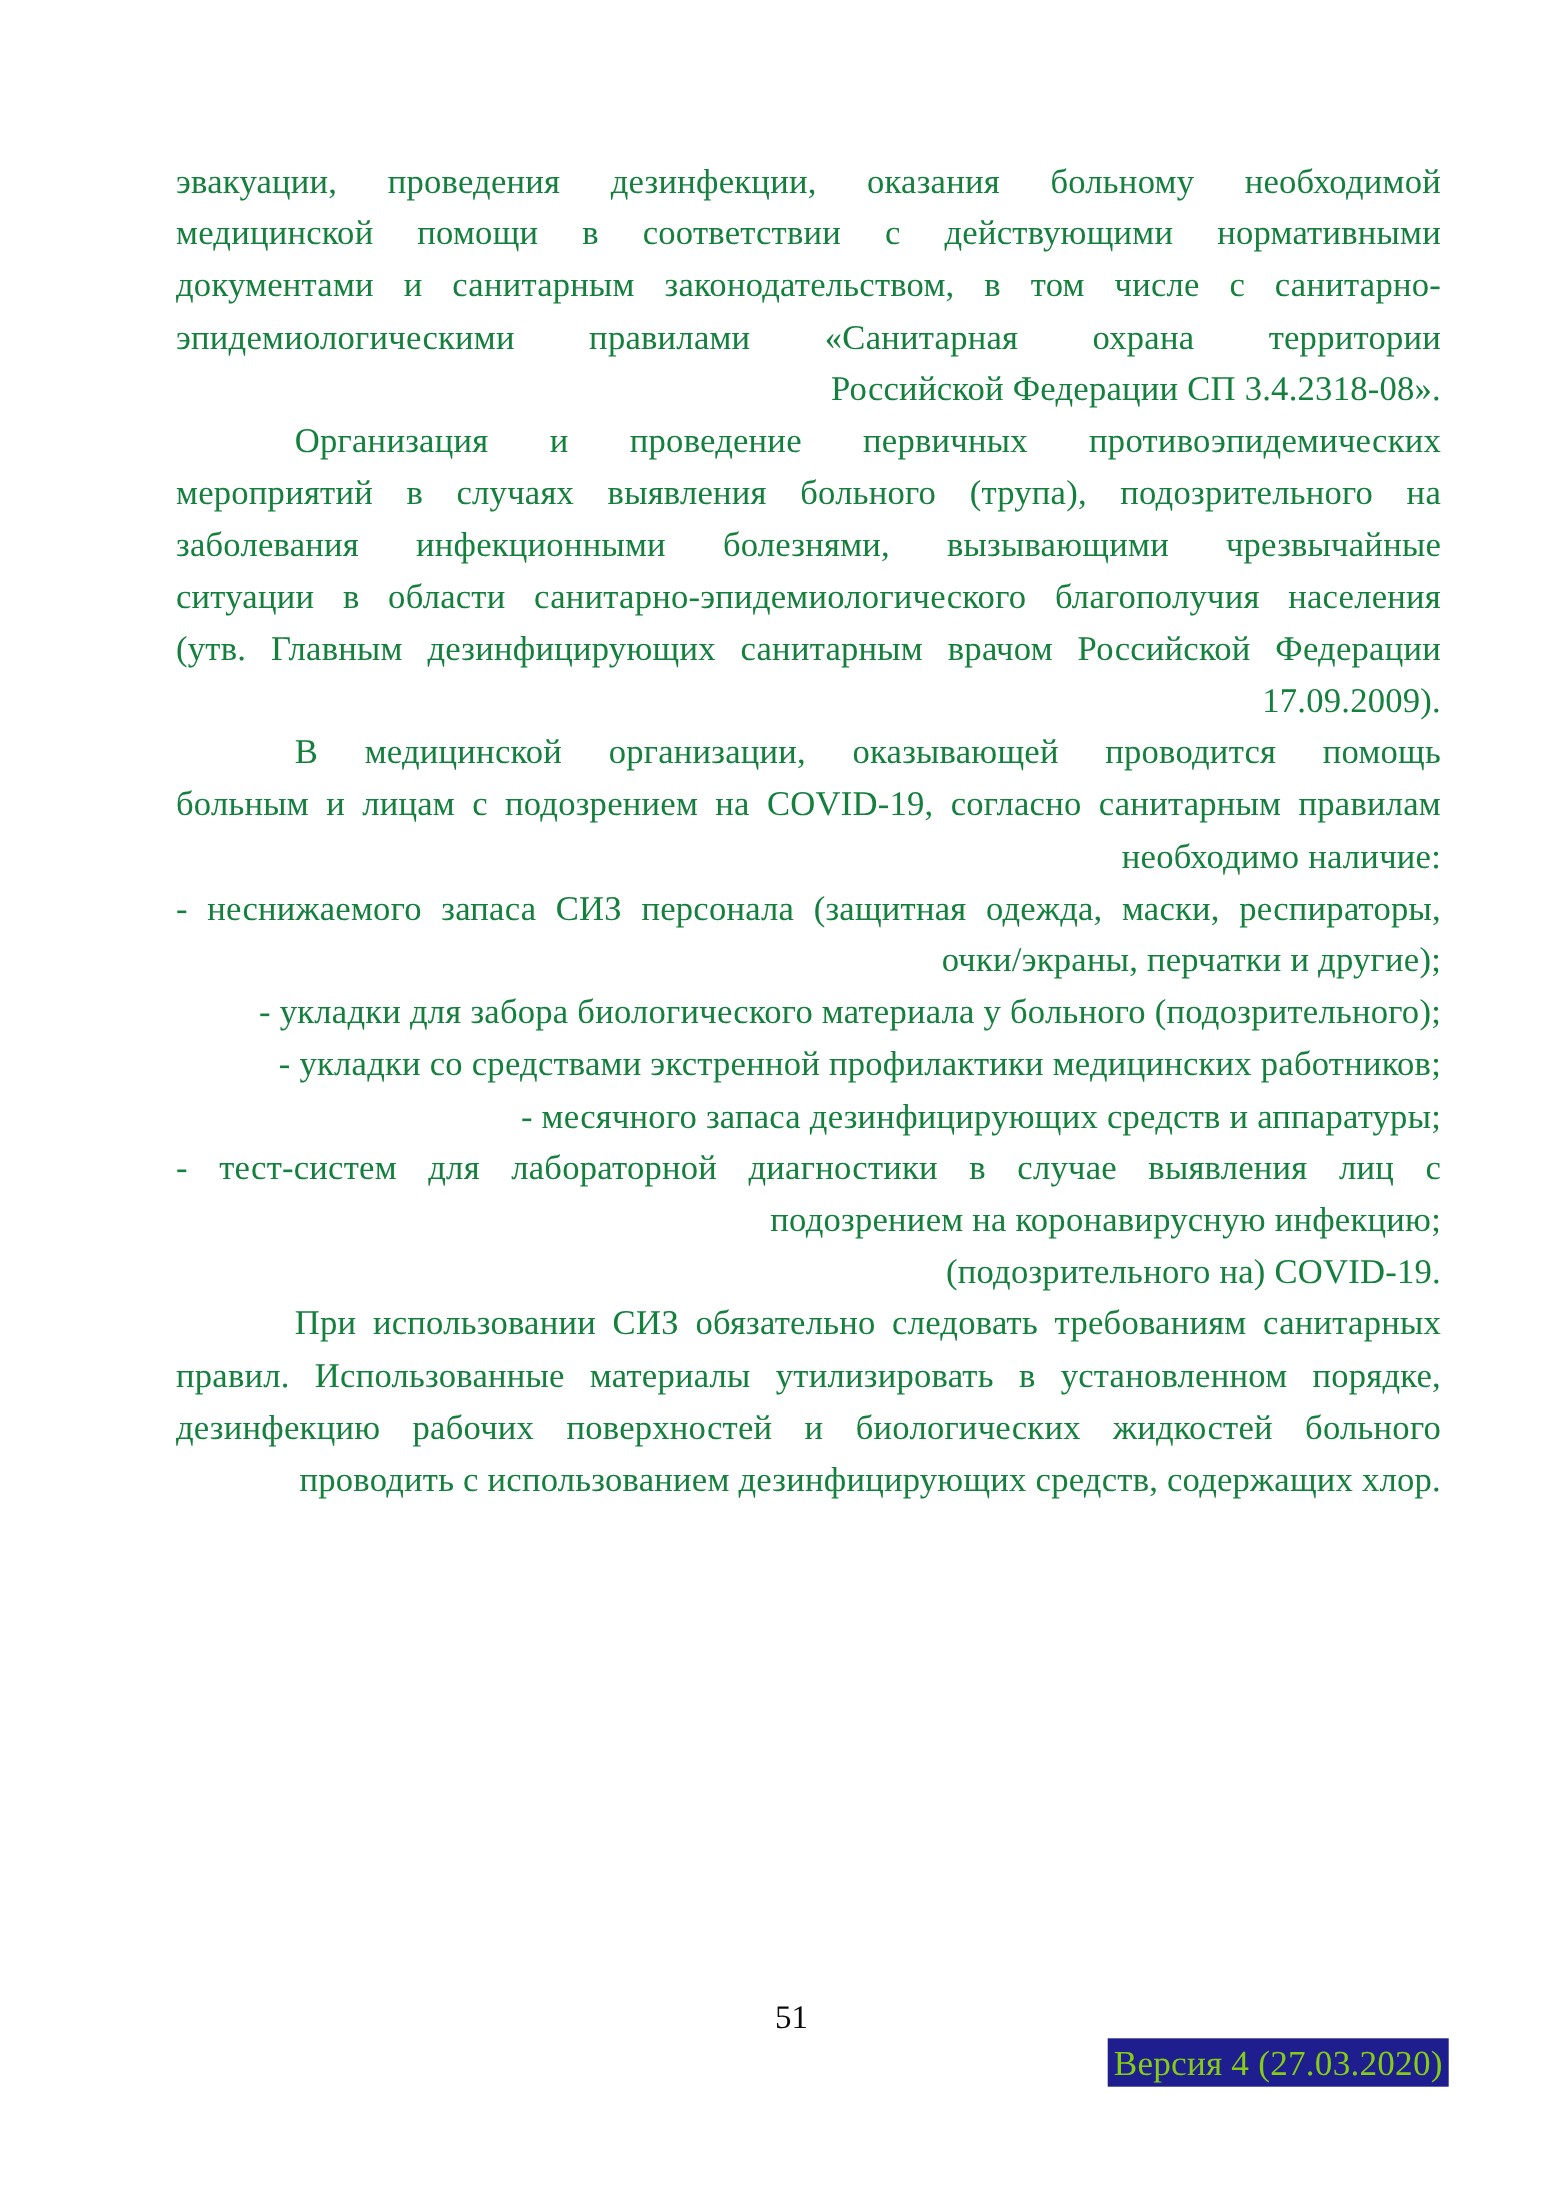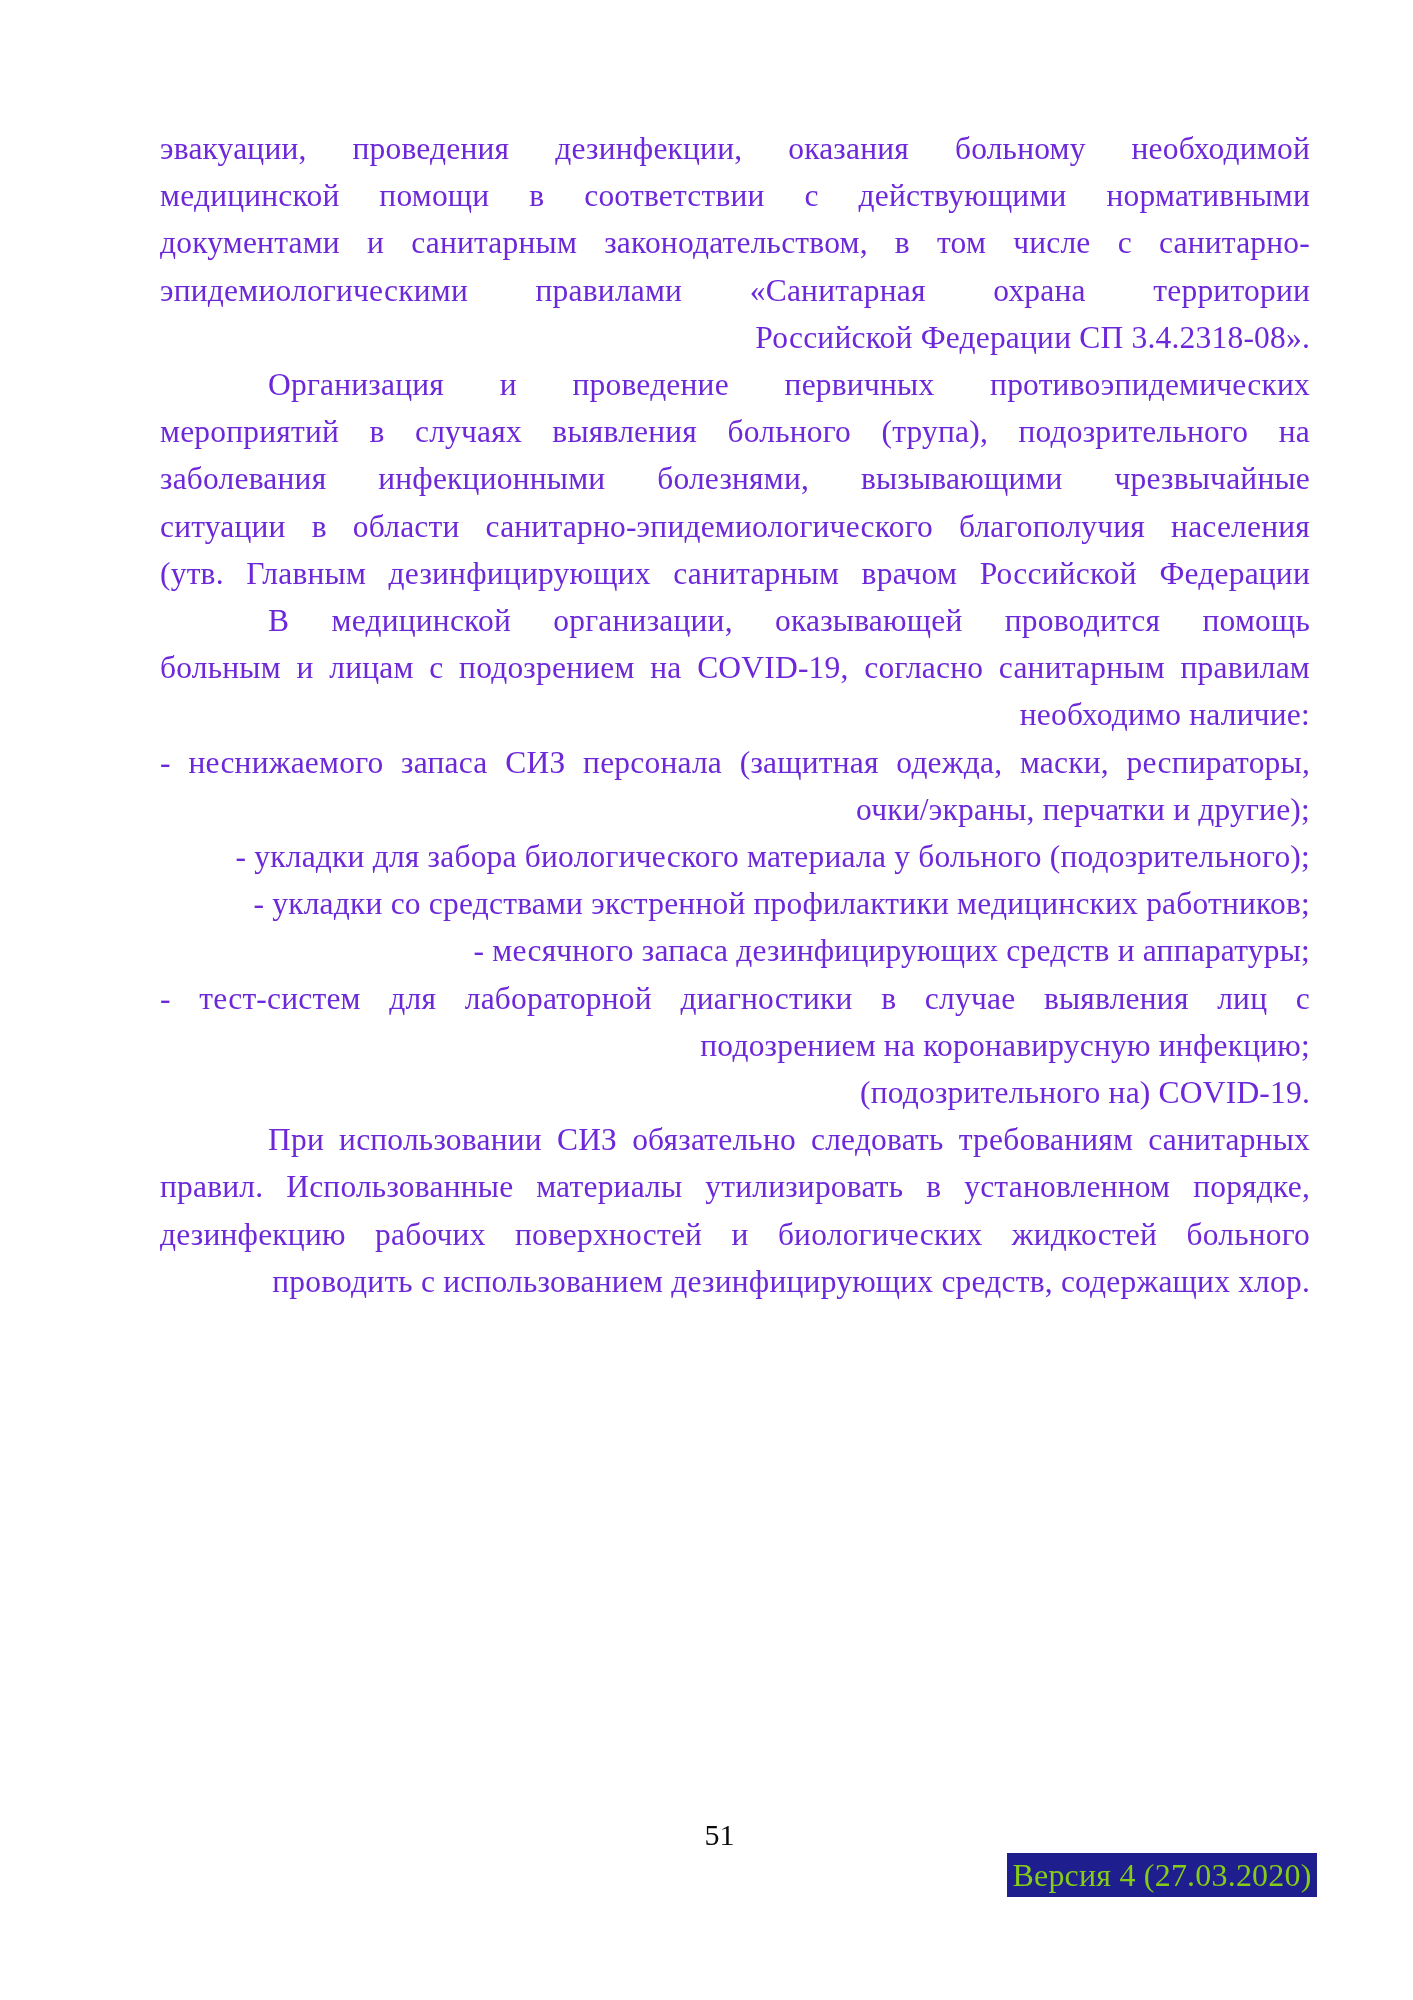--- a/index.html
+++ b/index.html
@@ -12,25 +12,25 @@
     overflow: hidden;
   }
   .page {
     position: absolute;
     inset: 0;
     background: #ffffff;
   }
   .body-text {
     position: absolute;
     left: 160px;
-    top: 125px;
+    top: 141px;
     width: 1150px;
     font-size: 31.5px;
     line-height: 47.2px;
-    color: #6d28d9;
+    color: #15803d;
     letter-spacing: 0.2px;
   }
   .line { text-align: right; }
   .line.just {
     text-align: justify;
     text-align-last: justify;
   }
   .line.last { white-space: nowrap; }
   .line.ind { text-indent: 108px; }
   .page-number {
@@ -62,20 +62,21 @@
       <div class="line just">эвакуации, проведения дезинфекции, оказания больному необходимой</div>
       <div class="line just">медицинской помощи в соответствии с действующими нормативными</div>
       <div class="line just">документами и санитарным законодательством, в том числе с санитарно-</div>
       <div class="line just">эпидемиологическими правилами «Санитарная охрана территории</div>
       <div class="line last">Российской Федерации СП 3.4.2318-08».</div>
       <div class="line just ind">Организация и проведение первичных противоэпидемических</div>
       <div class="line just">мероприятий в случаях выявления больного (трупа), подозрительного на</div>
       <div class="line just">заболевания инфекционными болезнями, вызывающими чрезвычайные</div>
       <div class="line just">ситуации в области санитарно-эпидемиологического благополучия населения</div>
       <div class="line just">(утв. Главным дезинфицирующих санитарным врачом Российской Федерации</div>
+      <div class="line last">17.09.2009).</div>
       <div class="line just ind">В медицинской организации, оказывающей проводится помощь</div>
       <div class="line just">больным и лицам с подозрением на COVID-19, согласно санитарным правилам</div>
       <div class="line last">необходимо наличие:</div>
       <div class="line just">- неснижаемого запаса СИЗ персонала (защитная одежда, маски, респираторы,</div>
       <div class="line last">очки/экраны, перчатки и другие);</div>
       <div class="line last">- укладки для забора биологического материала у больного (подозрительного);</div>
       <div class="line last">- укладки со средствами экстренной профилактики медицинских работников;</div>
       <div class="line last">- месячного запаса дезинфицирующих средств и  аппаратуры;</div>
       <div class="line just">- тест-систем для лабораторной диагностики в случае выявления лиц с</div>
       <div class="line last">подозрением на коронавирусную инфекцию;</div>

